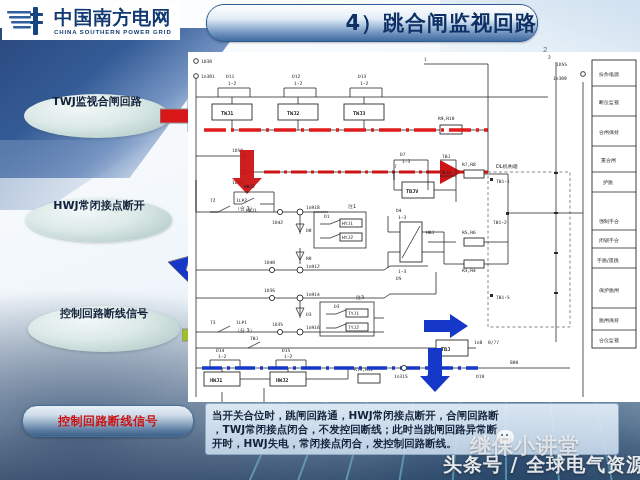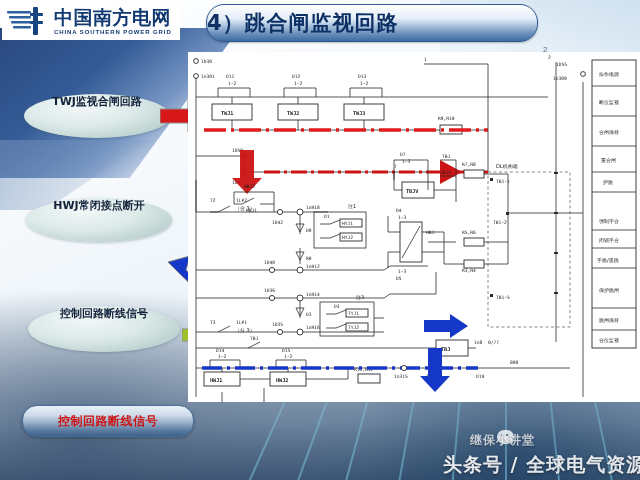--- a/index.html
+++ b/index.html
@@ -36,21 +36,21 @@
   .logo-box{position:absolute;left:2px;top:2px;width:178px;height:38px;background:#ffffff;
     display:flex;align-items:center;}
   .logo-mark{width:44px;height:30px;margin-left:4px;position:relative;flex:none;}
   .logo-text{margin-left:4px;line-height:1;}
   .logo-cn{font-family:Liberation Sans, sans-serif;font-weight:bold;font-size:19px;color:#123a72;letter-spacing:.5px;}
   .logo-en{font-size:6px;font-weight:bold;color:#123a72;letter-spacing:.9px;margin-top:2px;}
 
   .title-pill{position:absolute;left:206px;top:4px;width:330px;height:36px;border-radius:18px;
     background:linear-gradient(to bottom,#ffffff 0%,#e3edf7 38%,#b9cfe6 52%,#6f93bd 78%,#3f6ba0 100%);
     border:1.6px solid #2f5a91;box-shadow:0 1px 2px rgba(0,0,0,.25);
-    display:flex;align-items:center;justify-content:flex-start;}
+    display:flex;align-items:center;justify-content:flex-end;}
   .title-pill span{font-family:"DejaVu Sans",sans-serif;font-weight:bold;font-size:21px;color:#0d2f63;letter-spacing:1px;}
 
   .slide-num{position:absolute;left:543px;top:45px;font-size:8px;color:#5b6f8a;}
 
   
   .ellipse{position:absolute;border-radius:50%;
     background:radial-gradient(ellipse at 38% 30%, #f2f8f8 0%, #dbe9e7 45%, #bcd2d0 78%, #a9c4c2 100%);
     box-shadow:0 1px 3px rgba(60,90,100,.35);
     display:flex;align-items:flex-start;justify-content:center;text-align:center;}
   .ellipse span{font-family:"DejaVu Sans",sans-serif;font-weight:bold;font-size:11px;color:#14233c;}
@@ -69,21 +69,21 @@
   .dg-svg{position:absolute;left:0;top:0;}
 
   
   .note{position:absolute;left:205px;top:403px;width:414px;height:52px;
     background:linear-gradient(to bottom,rgba(226,238,248,.93),rgba(200,218,236,.90));
     border:1.2px solid #8fa9c4;border-radius:3px;padding:4px 6px;box-sizing:border-box;}
   .note p{margin:0;font-family:"DejaVu Sans",sans-serif;font-weight:bold;font-size:10.5px;line-height:14px;color:#14233c;text-align:justify;}
 
   
   .wm-a{position:absolute;left:470px;top:432px;font-family:"DejaVu Sans",sans-serif;
-    font-size:12px;font-weight:bold;color:rgba(255,255,255,.72);letter-spacing:1px;
+    font-size:21px;font-weight:bold;color:rgba(255,255,255,.72);letter-spacing:1px;
     text-shadow:0 1px 2px rgba(0,0,0,.35);white-space:nowrap;}
   .wm-b{position:absolute;left:443px;top:452px;font-family:"DejaVu Sans",sans-serif;
     font-size:19px;font-weight:bold;color:rgba(255,255,255,.88);letter-spacing:1px;
     text-shadow:0 1px 3px rgba(0,0,0,.45);white-space:nowrap;}
   .wm-icon{position:absolute;left:497px;top:430px;width:17px;height:14px;border-radius:7px;
     background:rgba(255,255,255,.8);}
   .wm-icon::before,.wm-icon::after{content:"";position:absolute;width:2.4px;height:2.4px;border-radius:50%;
     background:#3a5a7a;top:4px;}
   .wm-icon::before{left:4px;} .wm-icon::after{left:9px;}
 </style>
@@ -473,18 +473,23 @@
         <rect x="366" y="120" width="4" height="2"></rect>
         <rect x="366" y="160" width="4" height="2"></rect>
         <rect x="366" y="200" width="4" height="2"></rect>
         <rect x="366" y="240" width="4" height="2"></rect>
       </g>
       <text class="t" x="360" y="7">2</text>
       <text class="t" x="300" y="292">0/77</text>
     </svg>
   </div>
 
+  <div class="note">
+    <p>当开关合位时，跳闸回路通，HWJ常闭接点断开，合闸回路断</p>
+    <p>，TWJ常闭接点闭合，不发控回断线；此时当跳闸回路异常断</p>
+    <p>开时，HWJ失电，常闭接点闭合，发控制回路断线。</p>
+  </div>
 
   <div class="wm-icon"></div>
   <div class="wm-a">继保小讲堂</div>
   <div class="wm-b">头条号 / 全球电气资源</div>
 
 </div>
 
 </body></html>

